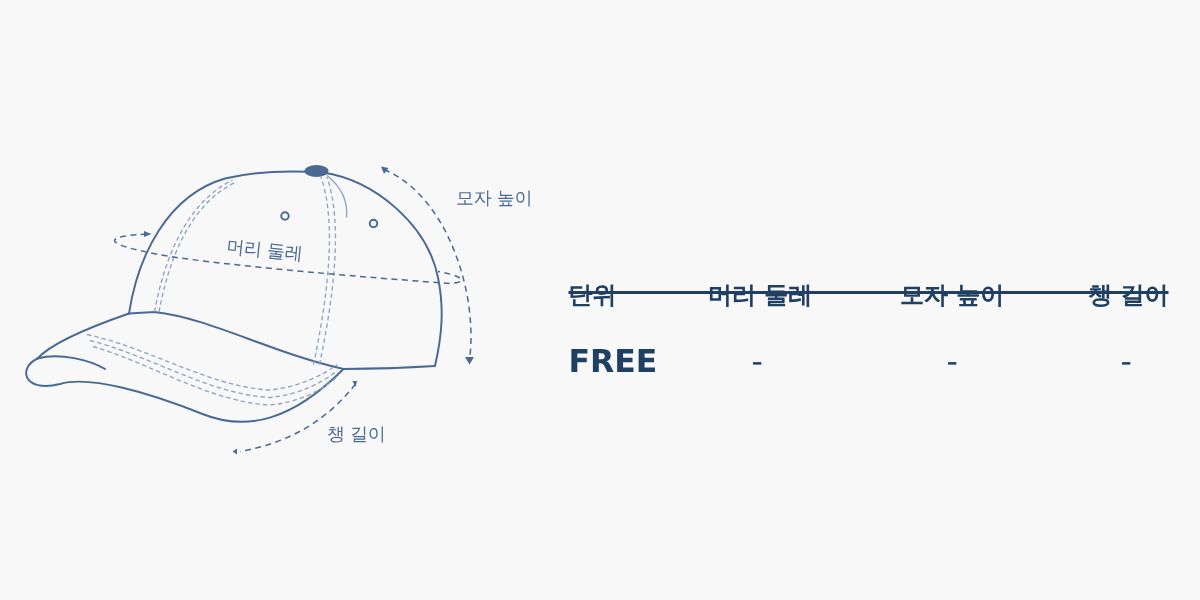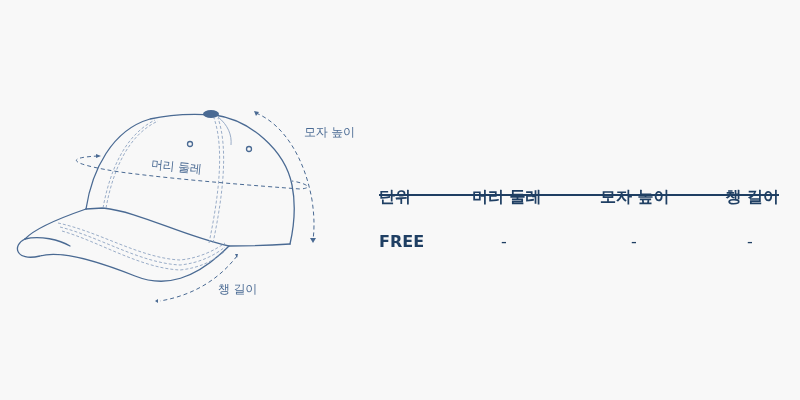--- a/index.html
+++ b/index.html
@@ -64,21 +64,21 @@
       height: 30px;
     }
     .header-row {
       font-weight: bold;
       font-size: 16px;
       border-bottom: 2px solid #1f3f63;
       height: 30px;
     }
     .data-row {
       margin-top: 12px;
-      font-size: 16px;
+      font-size: 21px;
       font-weight: bold;
       text-align: center;
     }
     .cell {
       position: absolute;
       white-space: nowrap;
       margin-top: 36px;
     }
     .c0 { left: 0; }
     .c1 { left: 93px; }

